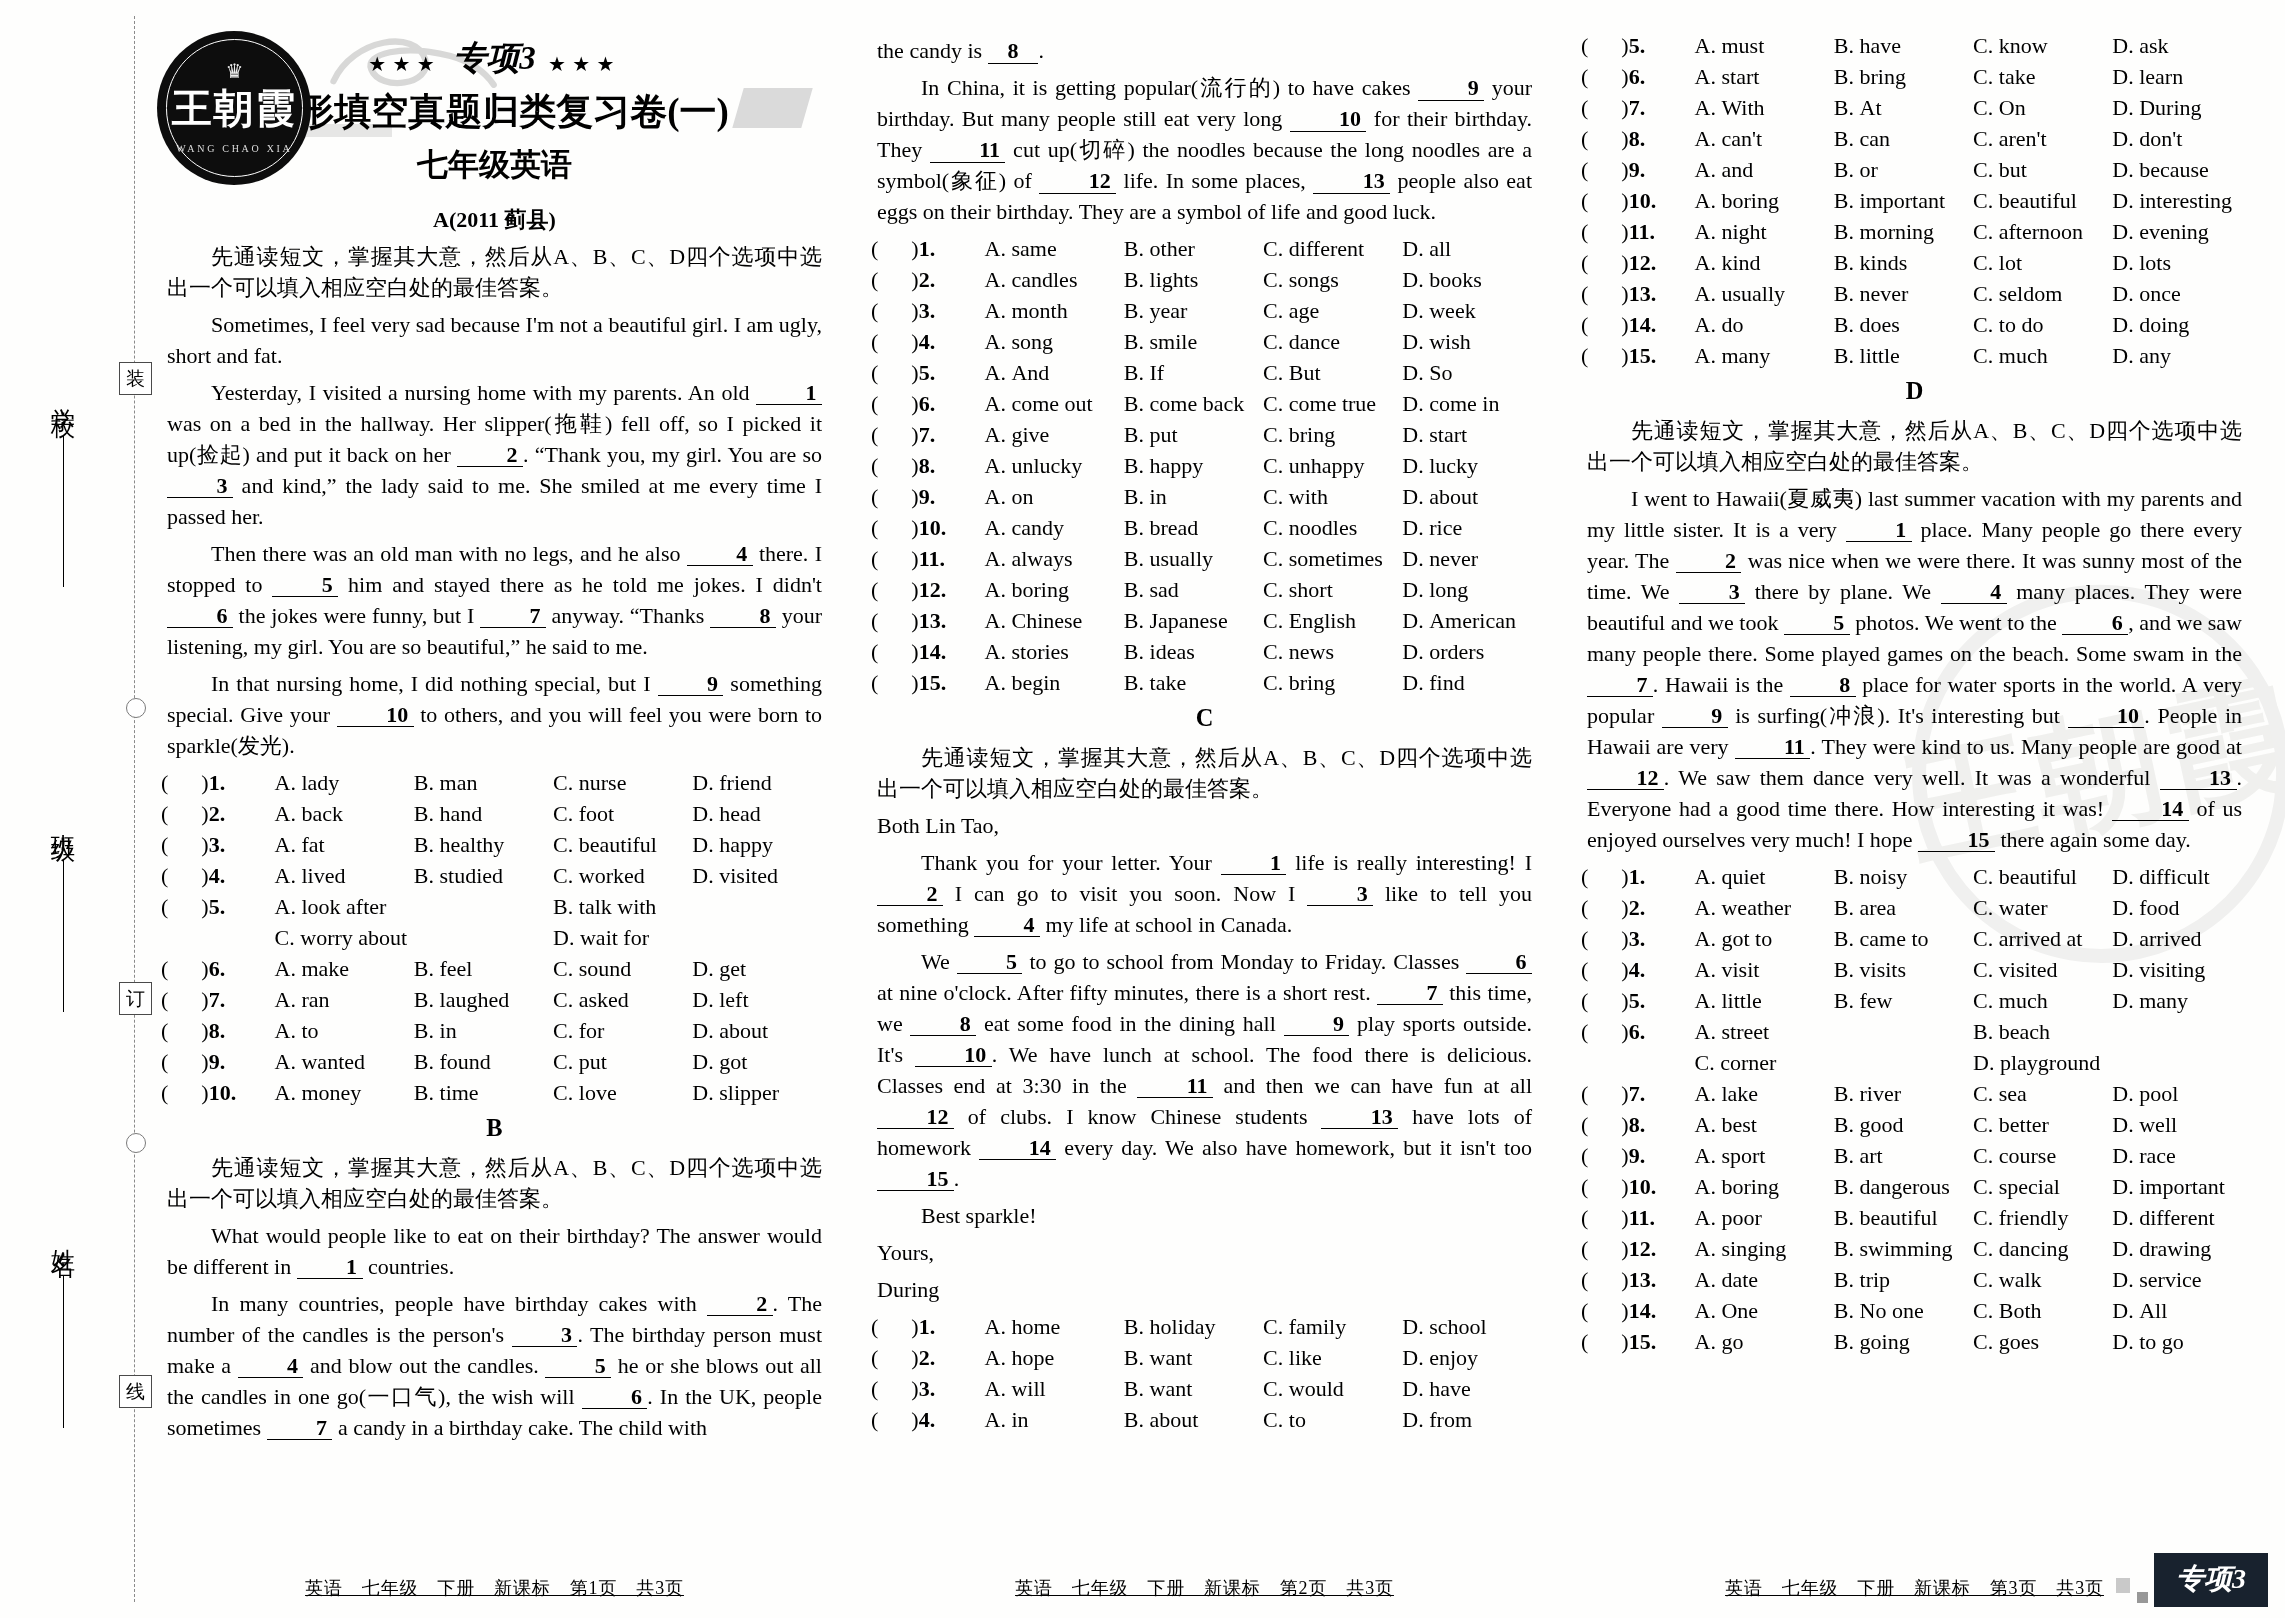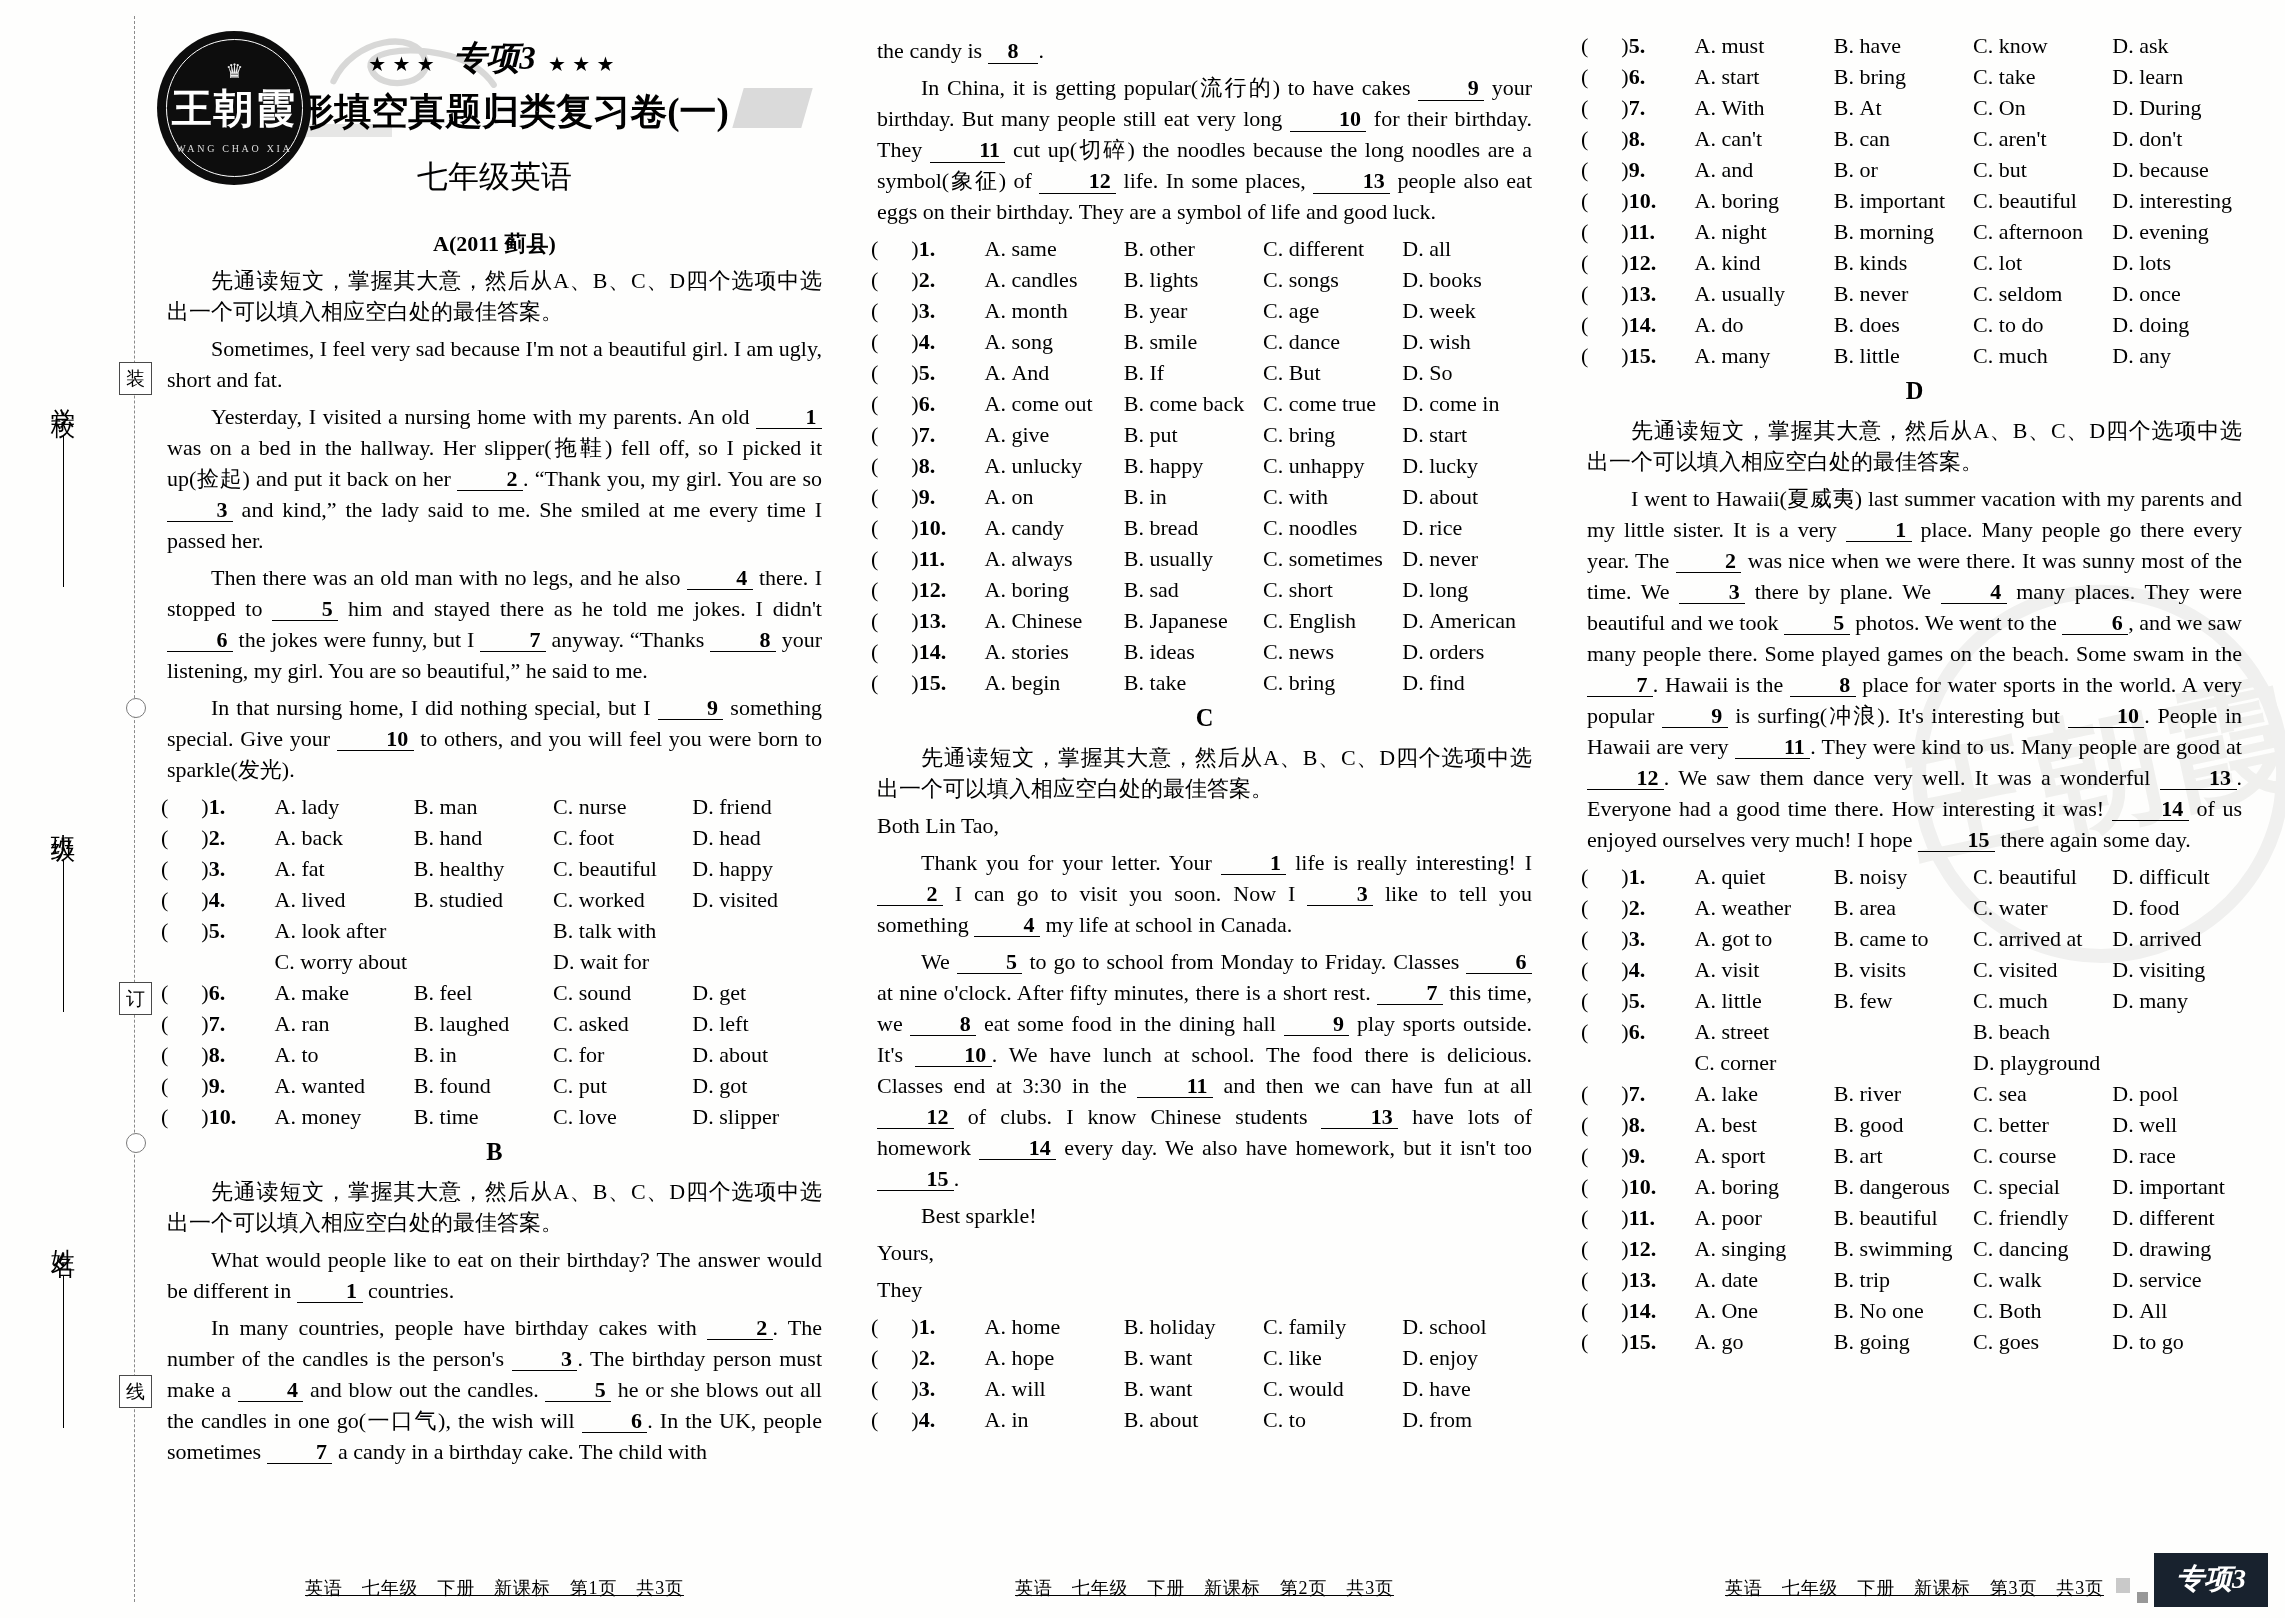--- a/index.html
+++ b/index.html
@@ -40,21 +40,21 @@
   .logo .cn{font-size:40px;font-weight:bold;letter-spacing:1.8px;}
   .logo .en{font-size:10px;letter-spacing:2.7px;color:#ddd;margin-top:7px;}
   .ribbon{position:absolute;left:154px;top:0;width:190px;height:72px;z-index:0;}
   .stars-line{font-size:20px;position:relative;z-index:1;}
   .stars{letter-spacing:6.3px;vertical-align:middle;}
   .tag{font-style:italic;font-weight:bold;font-size:33px;padding:0 7.2px;}
   .title-wrap{position:relative;}
   .paper-title{font-size:37px;font-weight:bold;margin:5.4px 0 7.2px;display:inline-block;position:relative;z-index:1;}
   .paper-title::after{content:"";position:absolute;right:-78px;top:1.8px;width:69px;height:40px;background:#dadada;transform:skewX(-16deg);z-index:-1;}
   .paper-title::before{content:"";position:absolute;left:-22px;bottom:0;width:154px;height:12.7px;background:#e6e6e5;z-index:-1;}
-  .paper-sub{font-size:31px;font-weight:normal;margin:12px;}
+  .paper-sub{font-size:31px;font-weight:bold;margin:0;}
 
   
   .para{margin:6px;text-indent:2em;}
   .noindent{text-indent:0;}
   .right{text-align:left;}
   .sec-head{text-align:center;font-weight:bold;margin:1.8px 0;}
   .sec-letter{text-align:center;font-weight:bold;font-size:24.4px;line-height:36px;margin:1.8px 0;}
   .blank{display:inline-block;min-width:40px;padding:0 5.4px;border-bottom:1.8px solid #000;font-weight:bold;
     text-align:center;line-height:23.5px;}
 
@@ -327,21 +327,21 @@
               <span class="choice">D.&nbsp;find</span>
             </div>
           </div>
           <div class="sec-letter">C</div>
           <div class="para">先通读短文，掌握其大意，然后从A、B、C、D四个选项中选出一个可以填入相应空白处的最佳答案。</div>
           <div class="para noindent">Both Lin Tao,</div>
           <div class="para">Thank you for your letter. Your <span class="blank">1</span> life is really interesting! I <span class="blank">2</span> I can go to visit you soon. Now I <span class="blank">3</span> like to tell you something <span class="blank">4</span> my life at school in Canada.</div>
           <div class="para">We <span class="blank">5</span> to go to school from Monday to Friday. Classes <span class="blank">6</span> at nine o'clock. After fifty minutes, there is a short rest. <span class="blank">7</span> this time, we <span class="blank">8</span> eat some food in the dining hall <span class="blank">9</span> play sports outside. It's <span class="blank">10</span>. We have lunch at school. The food there is delicious. Classes end at 3:30 in the <span class="blank">11</span> and then we can have fun at all <span class="blank">12</span> of clubs. I know Chinese students <span class="blank">13</span> have lots of homework <span class="blank">14</span> every day. We also have homework, but it isn't too <span class="blank">15</span>.</div>
           <div class="para">Best sparkle!</div>
           <div class="para noindent right" style="padding-right: 2em;">Yours,</div>
-          <div class="para noindent right" style="padding-right: 2.6em;">They</div>
+          <div class="para noindent right" style="padding-right: 2.6em;">During</div>
           <div class="options">
             <div class="opt-row">
               <span class="stem">(  )<b>1.</b></span>
               <span class="choice">A.&nbsp;home</span>
               <span class="choice">B.&nbsp;holiday</span>
               <span class="choice">C.&nbsp;family</span>
               <span class="choice">D.&nbsp;school</span>
             </div>
             <div class="opt-row">
               <span class="stem">(  )<b>2.</b></span>

